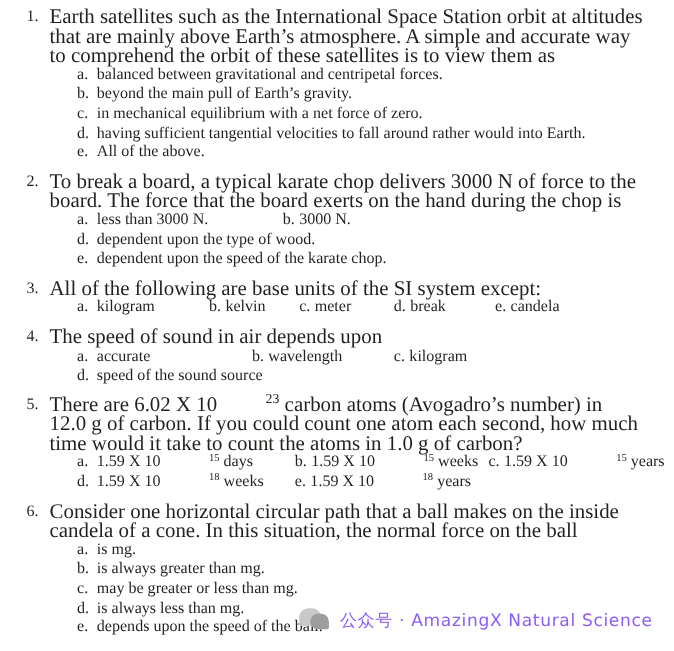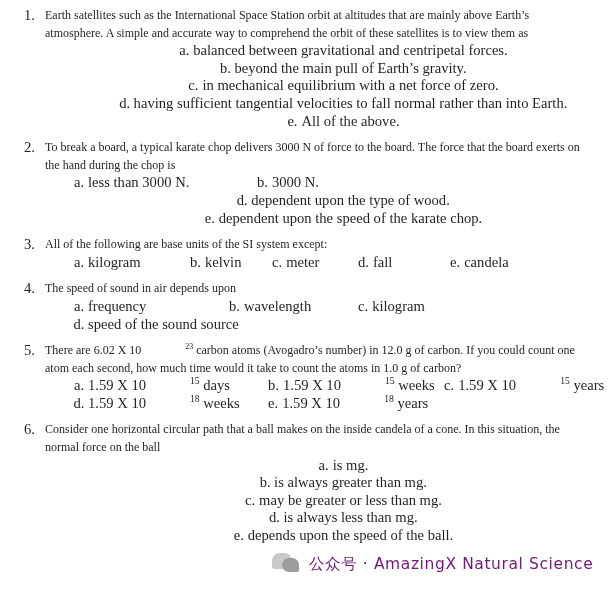--- a/index.html
+++ b/index.html
@@ -37,28 +37,27 @@
   .q-num {
     position: absolute;
     left: 24px;
     top: 0;
     width: 20px;
     text-align: left;
     font-size: 14.6px;
     line-height: 17.6px;
   }
   .q-stem {
-    font-size: 12px;
+    font-size: 19px;
     line-height: 17.6px;
     width: 540px;
     text-align: left;
   }
   .options {
     margin-top: 0px;
-    text-align: center;
   }
   
   .opt-row {
     position: relative;
     font-size: 14.6px;
     line-height: 17.6px;
     white-space: nowrap;
   }
   .opt-letter {
     display: inline-block;
@@ -121,21 +120,21 @@
     left: 10px;
     top: 7px;
     width: 17px;
     height: 14px;
     background: #9d9d9d;
     border-radius: 8px 8px 2px 8px;
   }
   .wm-text {
     font-family: "DejaVu Sans", "Liberation Sans", sans-serif;
     font-size: 15.5px;
-    color: #701a75;
+    color: #8b5cf6;
     letter-spacing: 0.6px;
     white-space: nowrap;
   }
 </style>
 </head>
 <body>
 
 <div class="page">
 
   <div class="quiz">
@@ -147,21 +146,21 @@
         <div class="opt-row">
           <span class="opt-letter">a.</span><span>balanced between gravitational and centripetal forces.</span>
         </div>
         <div class="opt-row">
           <span class="opt-letter">b.</span><span>beyond the main pull of Earth’s gravity.</span>
         </div>
         <div class="opt-row">
           <span class="opt-letter">c.</span><span>in mechanical equilibrium with a net force of zero.</span>
         </div>
         <div class="opt-row">
-          <span class="opt-letter">d.</span><span>having sufficient tangential velocities to fall normal rather than into Earth.</span>
+          <span class="opt-letter">d.</span><span>having sufficient tangential velocities to fall around rather would into Earth.</span>
         </div>
         <div class="opt-row">
           <span class="opt-letter">e.</span><span>All of the above.</span>
         </div>
       </div>
     </div>
 
     <div class="question">
       <div class="q-num">2.</div>
       <div class="q-stem">To break a board, a typical karate chop delivers 3000 N of force to the board. The force that the board exerts on the hand during the chop is</div>
@@ -191,36 +190,36 @@
           <span class="cell" style="left:25px">
             <span class="opt-letter">a.</span><span>kilogram</span>
           </span>
           <span class="cell" style="left:145px">
             <span class="opt-letter-tight">b.</span><span>kelvin</span>
           </span>
           <span class="cell" style="left:227px">
             <span class="opt-letter-tight">c.</span><span>meter</span>
           </span>
           <span class="cell" style="left:313px">
-            <span class="opt-letter-tight">d.</span><span>fall</span>
+            <span class="opt-letter-tight">d.</span><span>break</span>
           </span>
           <span class="cell" style="left:405px">
             <span class="opt-letter-tight">e.</span><span>candela</span>
           </span>
         </div>
       </div>
     </div>
 
     <div class="question">
       <div class="q-num">4.</div>
       <div class="q-stem">The speed of sound in air depends upon</div>
       <div class="options">
         <div class="cols">
           <span class="cell" style="left:25px">
-            <span class="opt-letter">a.</span><span>frequency</span>
+            <span class="opt-letter">a.</span><span>accurate</span>
           </span>
           <span class="cell" style="left:184px">
             <span class="opt-letter-tight">b.</span><span>wavelength</span>
           </span>
           <span class="cell" style="left:313px">
             <span class="opt-letter-tight">c.</span><span>kilogram</span>
           </span>
         </div>
         <div class="cols">
           <span class="cell" style="left:25px">

